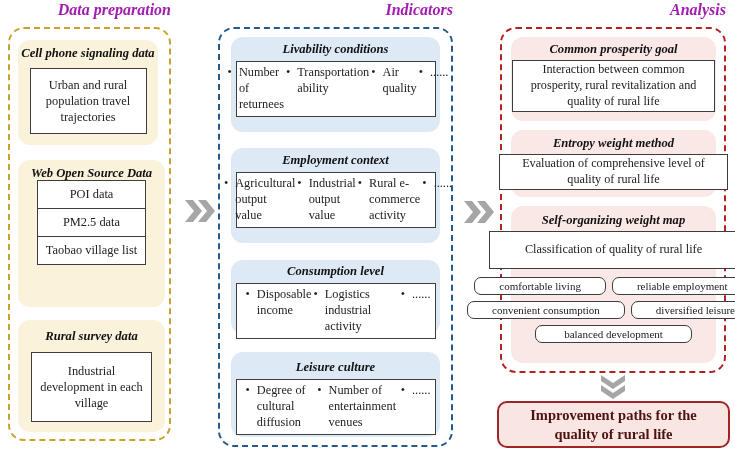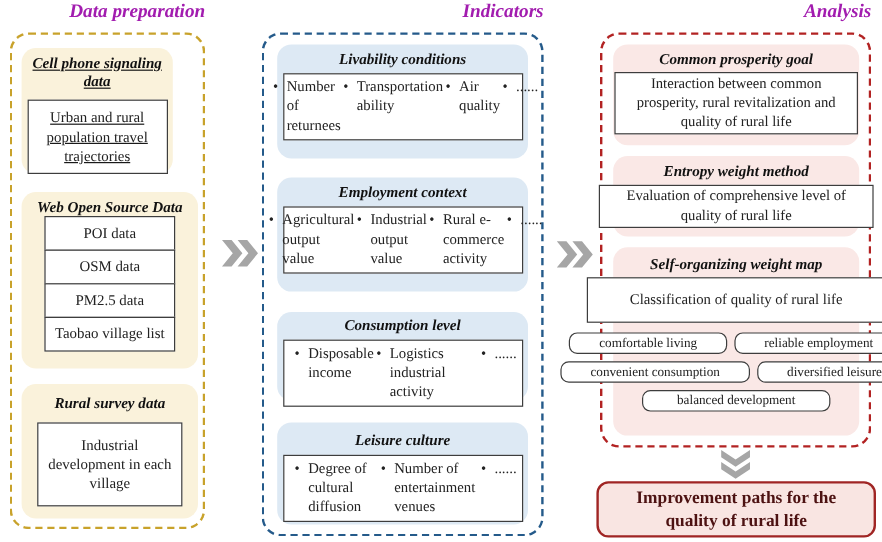--- a/index.html
+++ b/index.html
@@ -57,29 +57,28 @@
 <div class="canvas">
 
   <div class="abs col-title" style="left:8px;width:163px;">Data preparation</div>
   <div class="abs col-title" style="left:218px;width:235px;">Indicators</div>
   <div class="abs col-title" style="left:500px;width:226px;">Analysis</div>
 
   <div class="abs container c1" style="left:8px;top:27px;width:163px;height:414px;"></div>
   <div class="abs container c2" style="left:218px;top:27px;width:235px;height:420px;"></div>
   <div class="abs container c3" style="left:500px;top:27px;width:226px;height:346px;"></div>
 
-  <div class="abs section s-yellow" style="left:18px;top:40px;width:126px;height:105px;text-decoration:underline;">
+  <div class="abs section s-yellow" style="left:18px;top:40px;width:140px;height:105px;">
     <div class="sec-header">Cell phone signaling data</div>
     <div class="wbox" style="width:107px;height:64px;margin-top:7px;padding:0 4px;">Urban and rural population travel trajectories</div>
   </div>
 
   <div class="abs section s-yellow" style="left:18px;top:160px;width:147px;height:147px;">
     <div class="sec-header">Web Open Source Data</div>
     <div class="wbox stackbox">POI data</div>
-    <div class="wbox stackbox">OSM data</div>
     <div class="wbox stackbox">PM2.5 data</div>
     <div class="wbox stackbox">Taobao village list</div>
   </div>
 
   <div class="abs section s-yellow" style="left:18px;top:320px;width:147px;height:112px;">
     <div class="sec-header" style="margin-top:9px;">Rural survey data</div>
     <div class="wbox" style="width:107px;height:68px;margin-top:8px;padding:0 6px;">Industrial development in each village</div>
   </div>
 
   <div class="abs" style="left:184px;top:195px;">

